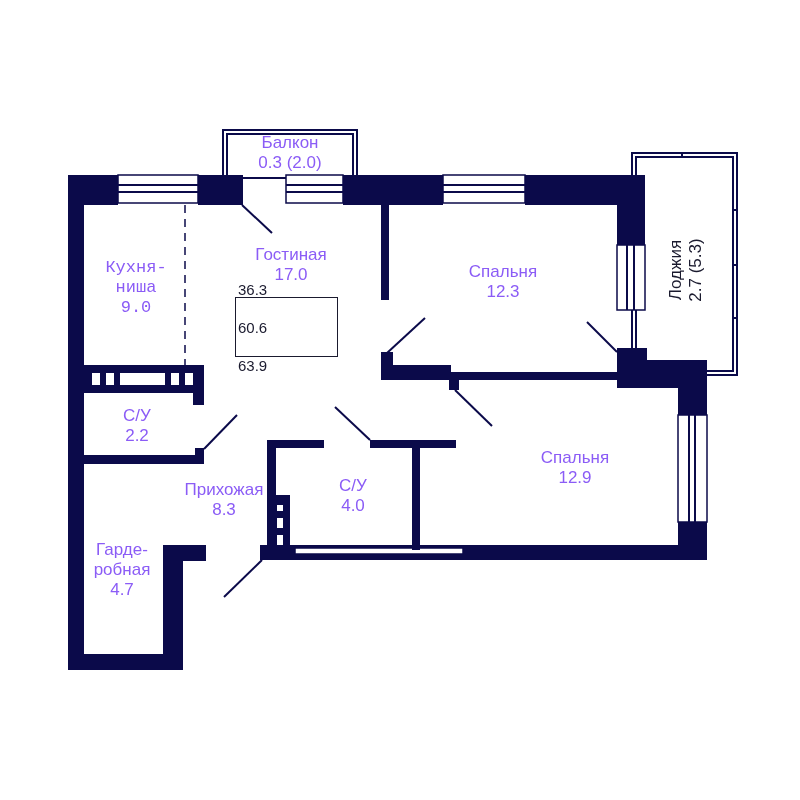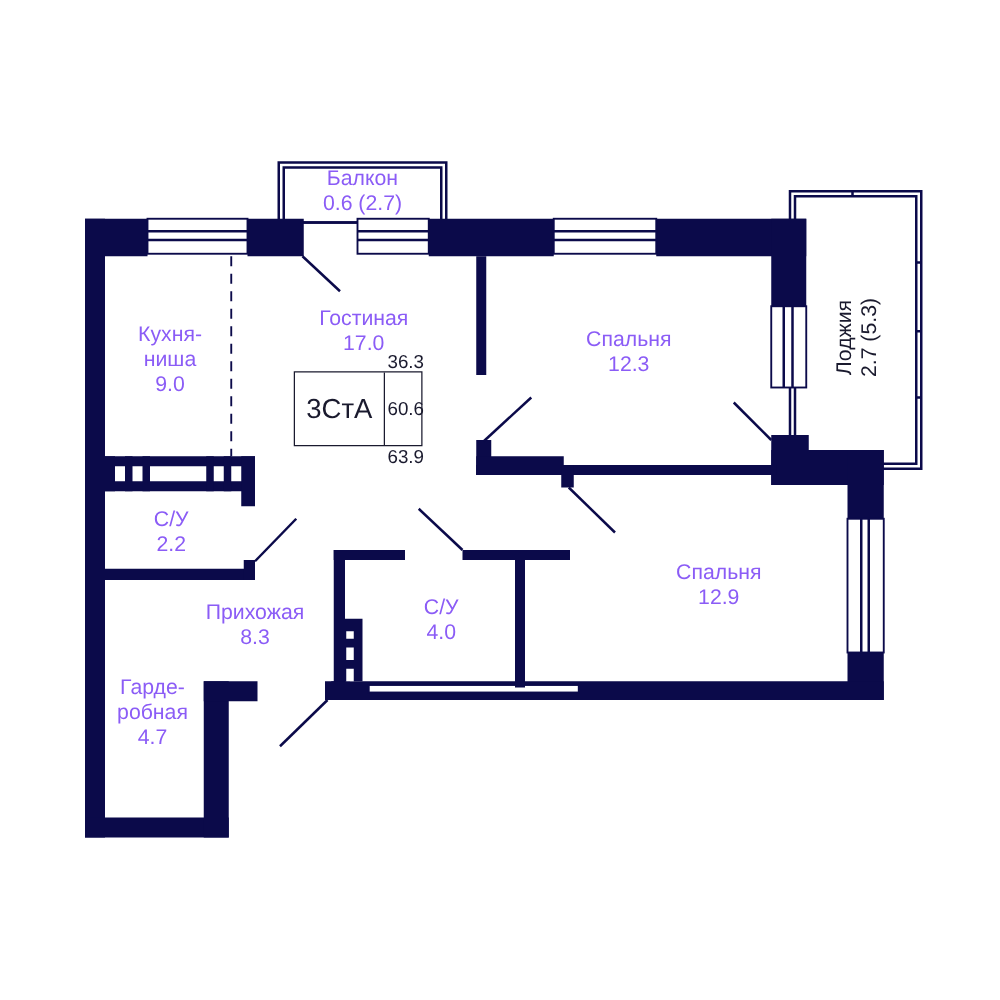--- a/index.html
+++ b/index.html
@@ -125,50 +125,50 @@
     <line x1="204" y1="449" x2="237" y2="415" class="door"></line>
     <line x1="335" y1="407" x2="370" y2="440" class="door"></line>
     <line x1="224" y1="597" x2="262" y2="560" class="door"></line>
   </g>
 
   <line x1="185" y1="205" x2="185" y2="365" class="dash"></line>
 </svg>
 
 <div class="label" style="left:290px; top:133px;">
   <span>Балкон</span>
-  <span>0.6 (2.7)</span>
+  <span>0.3 (2.0)</span>
 </div>
 
 <div class="label" style="left:291px; top:245px;">
   <span>Гостиная</span>
   <span>17.0</span>
 </div>
 
-<div class="label" style="left:136px; top:258px;">
+<div class="label" style="left:136px; top:258px;font-family:Liberation Mono, monospace;">
   <span>Кухня-</span>
   <span>ниша</span>
   <span>9.0</span>
 </div>
 
 <div class="label" style="left:503px; top:262px;">
   <span>Спальня</span>
   <span>12.3</span>
 </div>
 
 <div class="loggia-label">
   <span>Лоджия</span>
   <span>2.7 (5.3)</span>
 </div>
 
 <div class="label" style="left:137px; top:406px;">
   <span>С/У</span>
   <span>2.2</span>
 </div>
 
-<div class="label" style="left:204px; top:480px;">
+<div class="label" style="left:224px; top:480px;">
   <span>Прихожая</span>
   <span>8.3</span>
 </div>
 
 <div class="label" style="left:353px; top:476px;">
   <span>С/У</span>
   <span>4.0</span>
 </div>
 
 <div class="label" style="left:575px; top:448px;">
@@ -176,19 +176,18 @@
   <span>12.9</span>
 </div>
 
 <div class="label" style="left:122px; top:540px;">
   <span>Гарде-</span>
   <span>робная</span>
   <span>4.7</span>
 </div>
 
 <div class="info-box">
-  <div class="info-type">3СтА</div>
   <div class="info-areas">
     <span>36.3</span>
     <span>60.6</span>
     <span>63.9</span>
   </div>
 </div>
 
 </body></html>

